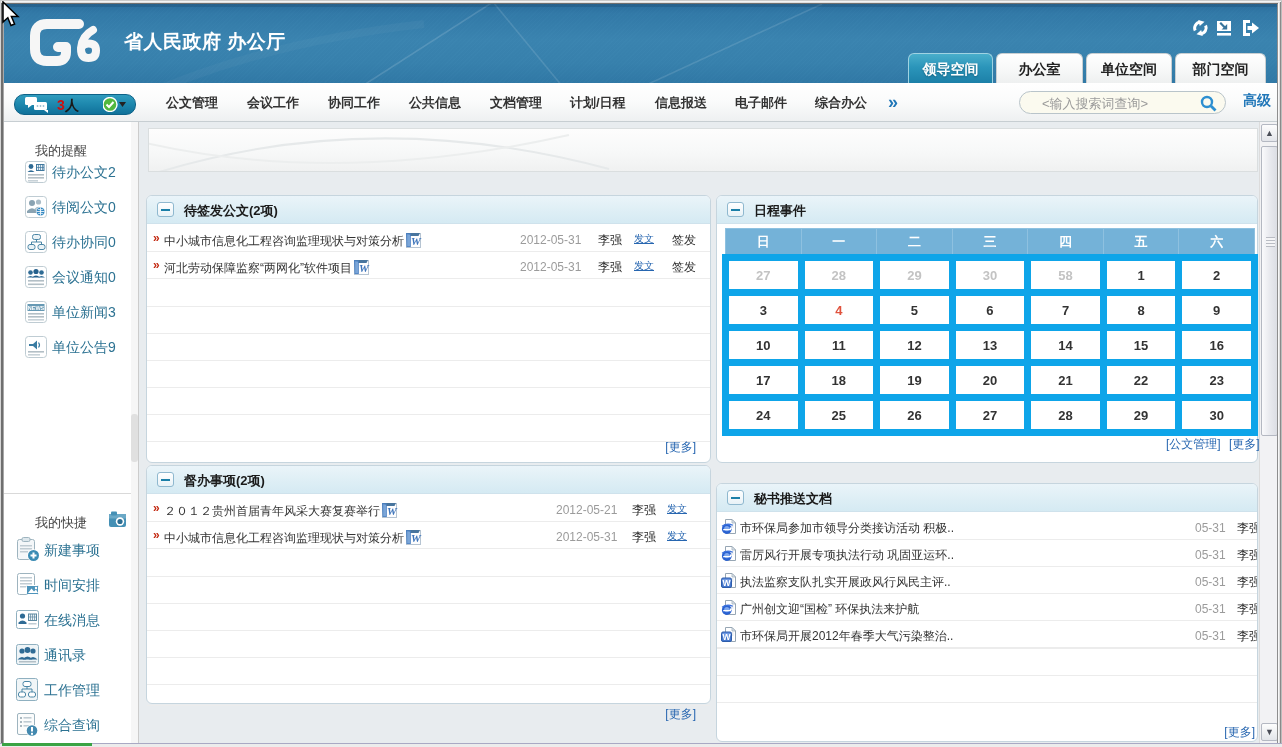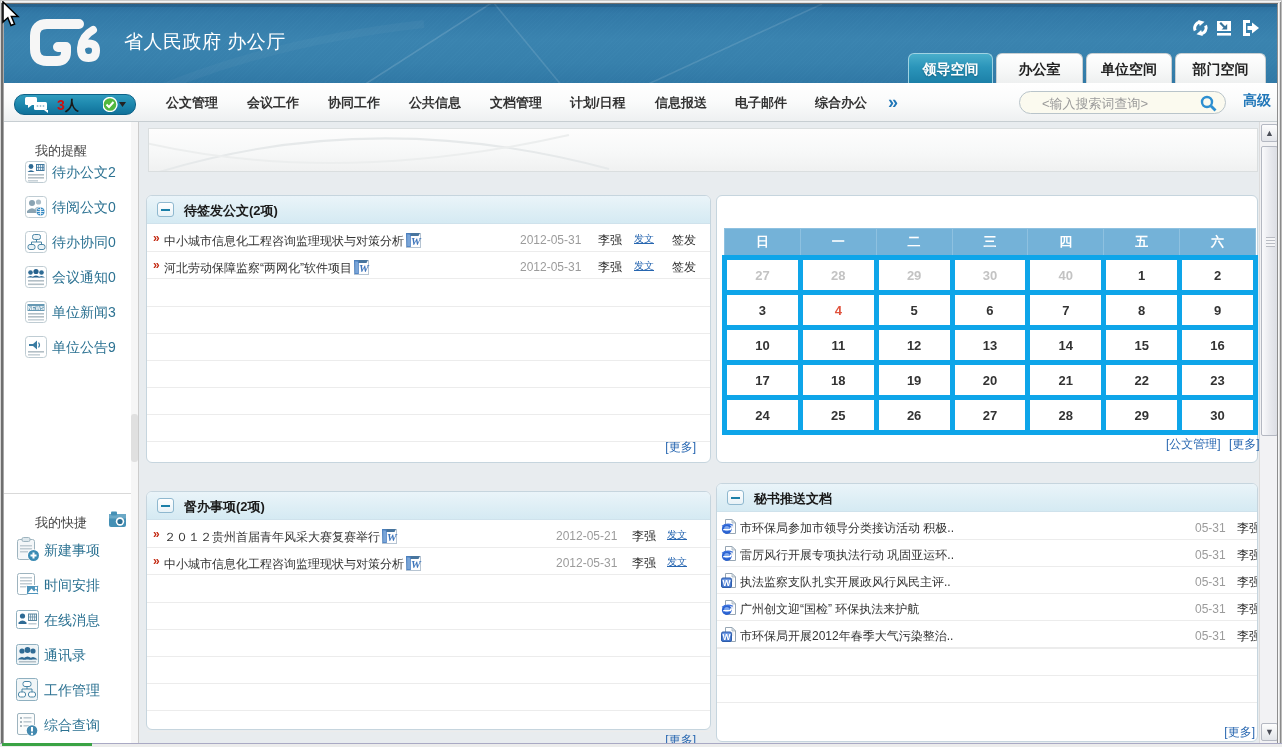--- a/index.html
+++ b/index.html
@@ -8,21 +8,21 @@
 #frame{position:absolute;left:0;top:0;width:1282px;height:747px;background:#bdbdbd;}
 .eg{position:absolute;}
 #inner{position:absolute;left:4px;top:4px;width:1273px;height:740px;background:#e8ecef;overflow:hidden;}
 
 #header{position:absolute;left:0;top:0;width:1273px;height:79px;
 background:linear-gradient(180deg,#2b6e9e 0%,#327aa8 12%,#3a84b0 45%,#3781ad 75%,#3079a6 100%);overflow:hidden;}
 #header .tex1{position:absolute;left:0;top:0;width:1274px;height:79px;
 background:repeating-linear-gradient(135deg,rgba(255,255,255,0.008) 0 1px,rgba(0,0,0,0.006) 1px 3px);}
 #header svg.lines{position:absolute;left:0;top:0;}
 #logo{position:absolute;left:25px;top:13px;color:#fff;}
-#title{position:absolute;left:120px;top:25px;font-size:19px;font-weight:normal;color:#fff;letter-spacing:0.5px;}
+#title{position:absolute;left:120px;top:25px;font-size:19px;font-weight:bold;color:#fff;letter-spacing:0.5px;}
 #topicons{position:absolute;left:1189px;top:16px;}
 
 .tab{position:absolute;top:49px;height:30px;border-radius:6px 6px 0 0;font-size:14px;font-weight:bold;text-align:center;line-height:30px;}
 .tab.off{background:linear-gradient(180deg,#ffffff 0%,#f6f7f7 60%,#eef0f0 100%);color:#222;border:1px solid #c9cfd2;border-bottom:none;}
 .tab.on{background:linear-gradient(180deg,#49aecb 0%,#2b95ba 45%,#1c80a8 100%);color:#fff;border:1px solid #9fd3e2;border-bottom:none;text-shadow:0 1px 2px rgba(0,40,60,.4);}
 
 #navbar{position:absolute;left:0;top:79px;width:1273px;height:39px;
 background:linear-gradient(180deg,#ffffff 0%,#fafbfb 50%,#eef0f1 100%);border-bottom:1px solid #c7ced2;}
 .navitem{position:absolute;top:0;height:55px;line-height:39px;font-size:13px;font-weight:bold;color:#333;}
 #imbtn{position:absolute;left:10px;top:11px;width:122px;height:21px;border-radius:10px;
@@ -47,38 +47,38 @@
 background:linear-gradient(180deg,#fdfdfd 0%,#f7f8f8 55%,#f0f1f1 100%);overflow:hidden;}
 #banner .bt{position:absolute;left:296px;top:7px;font-size:21px;font-weight:bold;color:#6ba6c4;letter-spacing:4.2px;}
 .panel{position:absolute;background:#fff;border:1px solid #c6d5de;border-radius:6px;}
 .phead{position:absolute;left:0;top:0;width:100%;height:28px;border-radius:5px 5px 0 0;
 background:linear-gradient(180deg,#eaf4f9 0%,#ddeef5 60%,#d5eaf3 100%);border-bottom:1px solid #cfe2ec;}
 .pmin{position:absolute;left:10px;top:6px;width:17px;height:15px;background:linear-gradient(180deg,#fff,#e8f2f7);border:1px solid #8fb8cf;border-radius:3px;}
 .pmin i{position:absolute;left:3px;top:6px;width:9px;height:2px;background:#1b7fa8;}
 .ptitle{position:absolute;left:37px;top:6px;font-size:13px;font-weight:bold;color:#1a1a1a;}
 #p1{left:6px;top:73px;width:565px;height:268px;}
 #p2{left:576px;top:73px;width:542px;height:268px;}
-#p3{left:6px;top:369px;width:565px;height:239px;}
+#p3{left:6px;top:343px;width:565px;height:239px;}
 #p4{left:576px;top:361px;width:542px;height:259px;}
 .prow{position:absolute;left:0;width:100%;height:27px;border-bottom:1px solid #ececec;overflow:hidden;}
 .prow .arr{position:absolute;left:6px;top:6px;color:#c32a12;font-size:12px;font-weight:bold;}
 .prow .t{position:absolute;left:17px;top:7px;font-size:12px;color:#333;white-space:nowrap;}
 .prow .d{position:absolute;top:8px;font-size:12px;color:#9b9b9b;}
 .prow .n{position:absolute;top:7px;font-size:12px;color:#222;white-space:nowrap;}
 .prow .lk{position:absolute;top:7px;font-size:10px;color:#2766b0;text-decoration:underline;}
 .prow .lk2{position:absolute;top:7px;font-size:12px;color:#333;}
 .pmore{position:absolute;font-size:12px;color:#2766b0;white-space:nowrap;}
 .sep{position:absolute;left:0;width:100%;height:1px;background:#ececec;}
 .fic{position:absolute;left:4px;top:5px;}
 .prow .t svg{vertical-align:-3px;margin-left:1px;}
 
 #cal{position:absolute;left:5px;top:32px;width:536px;}
 #cal table{border-collapse:collapse;width:536px;table-layout:fixed;}
 #cal th{background:#74b2d8;color:#fff;font-size:13px;font-weight:bold;height:29px;border:1px solid #8ec1e0;}
-#cal td{height:35px;text-align:center;font-size:13px;font-weight:bold;color:#333;border:5px solid #0ea5e9;background:#fff;}
+#cal td{height:35px;text-align:center;font-size:13px;font-weight:bold;color:#333;border:7px solid #0ea5e9;background:#fff;}
 #cal td.gray{color:#c3c3c3;}
 #cal td.red{color:#e0523d;}
 
 #vsb{position:absolute;left:1255px;top:118px;width:19px;height:622px;background:#f2f2f4;border-left:1px solid #dcdcdc;}
 .sbtn{position:absolute;left:1px;width:17px;height:18px;background:linear-gradient(180deg,#fdfdfd,#e3e5ea);border:1px solid #b4b8c2;border-radius:2px;color:#4a4d57;font-size:9px;text-align:center;line-height:17px;}
 #vthumb{position:absolute;left:1px;top:24px;width:17px;height:290px;background:linear-gradient(90deg,#fafafc,#e9eaef 50%,#dcdee4);border:1px solid #b4b8c2;border-radius:2px;}
 #vthumb .grip{position:absolute;left:4px;top:90px;width:9px;height:10px;
 background:repeating-linear-gradient(180deg,#b9bcc4 0 1px,#f5f5f7 1px 3px);}
 
 #bstrip{position:absolute;left:0;top:743px;width:1282px;height:4px;background:#ececec;}
@@ -387,38 +387,44 @@
       </div>
       <div class="sep" style="top:110px;"></div>
       <div class="sep" style="top:137px;"></div>
       <div class="sep" style="top:164px;"></div>
       <div class="sep" style="top:191px;"></div>
       <div class="sep" style="top:218px;"></div>
       <div class="sep" style="top:245px;"></div>
       <div class="pmore" style="right:14px;top:243px;">[更多]</div>
     </div>
     <div class="panel" id="p2">
+      <div class="phead">
+            <div class="pmin">
+              <i></i>
+            </div>
+            <div class="ptitle">日程事件</div>
+          </div>
       <div id="cal">
         <table>
           <tbody>
                 <tr>
                   <th>日</th>
                   <th>一</th>
                   <th>二</th>
                   <th>三</th>
                   <th>四</th>
                   <th>五</th>
                   <th>六</th>
                 </tr>
           <tr>
                   <td class="gray">27</td>
                   <td class="gray">28</td>
                   <td class="gray">29</td>
                   <td class="gray">30</td>
-                  <td class="gray">40</td>
+                  <td class="gray">58</td>
                   <td>1</td>
                   <td>2</td>
                 </tr>
           <tr>
                   <td>3</td>
                   <td class="red">4</td>
                   <td>5</td>
                   <td>6</td>
                   <td>7</td>
                   <td>8</td>

